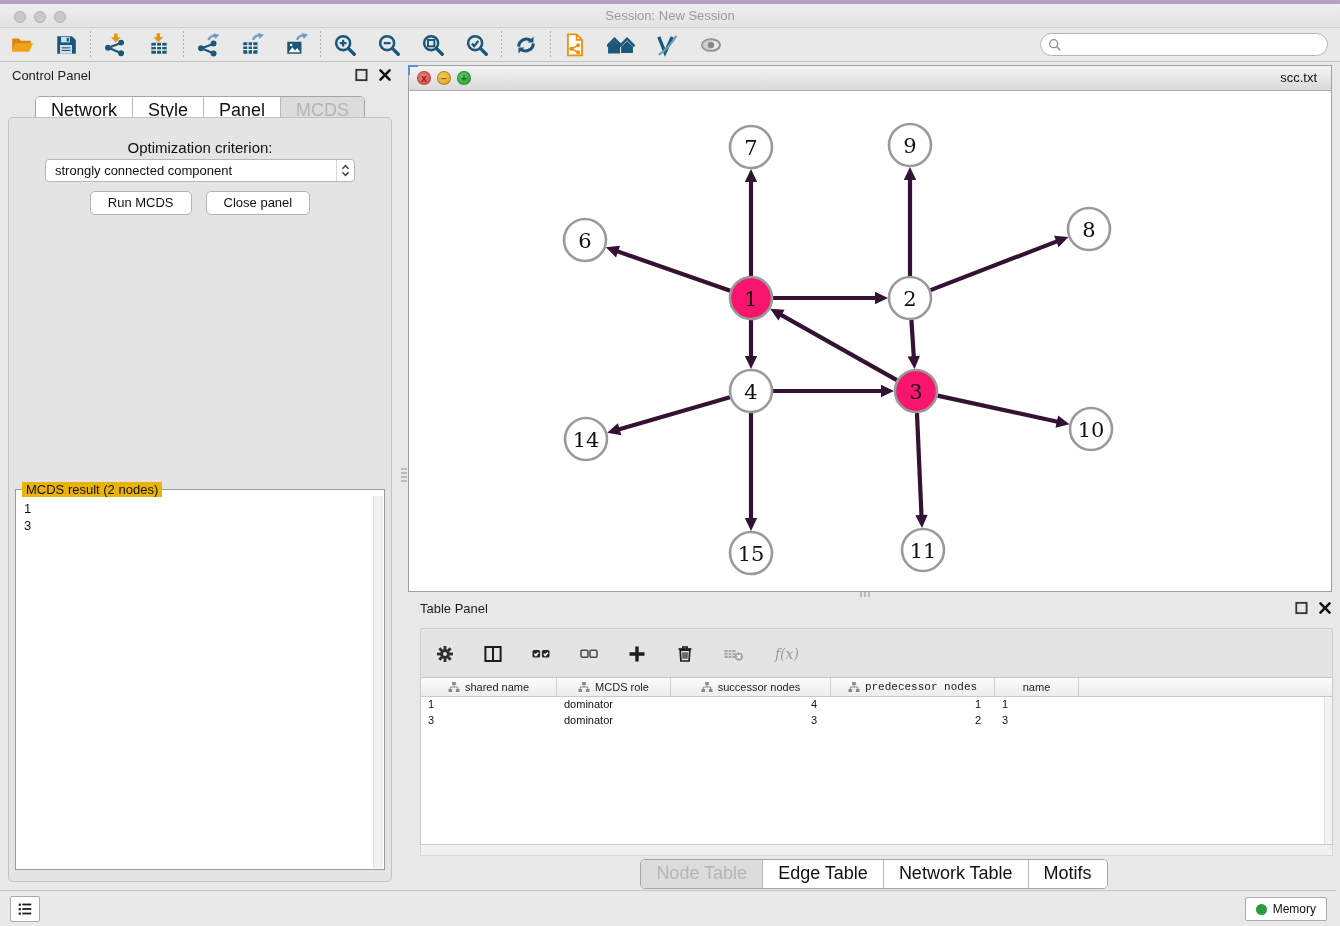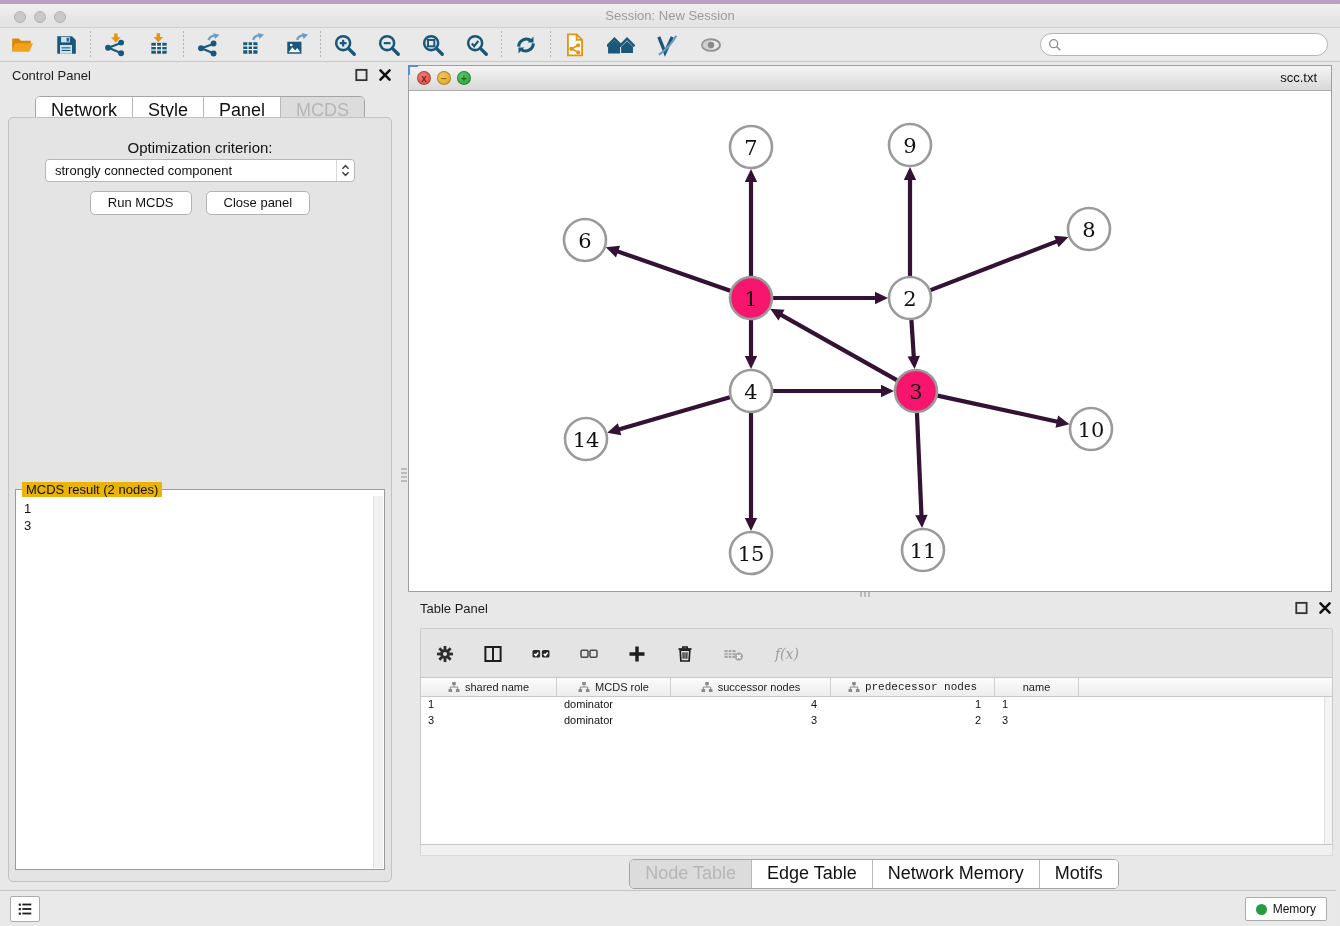--- a/index.html
+++ b/index.html
@@ -570,21 +570,21 @@
             <div class="dt-cell" style="width: 84px; text-align: left;">3</div>
           </div>
         </div>
       <div class="dt-vscroll"></div>
     </div>
     <div class="dt-hscroll"></div>
     <div class="tp-tabs">
         <div class="seg" id="tp-tabs">
           <span class="seg-item active">Node Table</span>
           <span class="seg-item">Edge Table</span>
-          <span class="seg-item">Network Memory</span>
+          <span class="seg-item">Network Table</span>
           <span class="seg-item">Motifs</span>
         </div>
       </div>
   </div>
 
   <div class="statusbar">
     <div class="sb-left-btn">
       <svg viewBox="0 0 20 20">
           <g stroke="#1d1d1d" stroke-width="2">
             <line x1="7" y1="5" x2="17" y2="5"></line>

